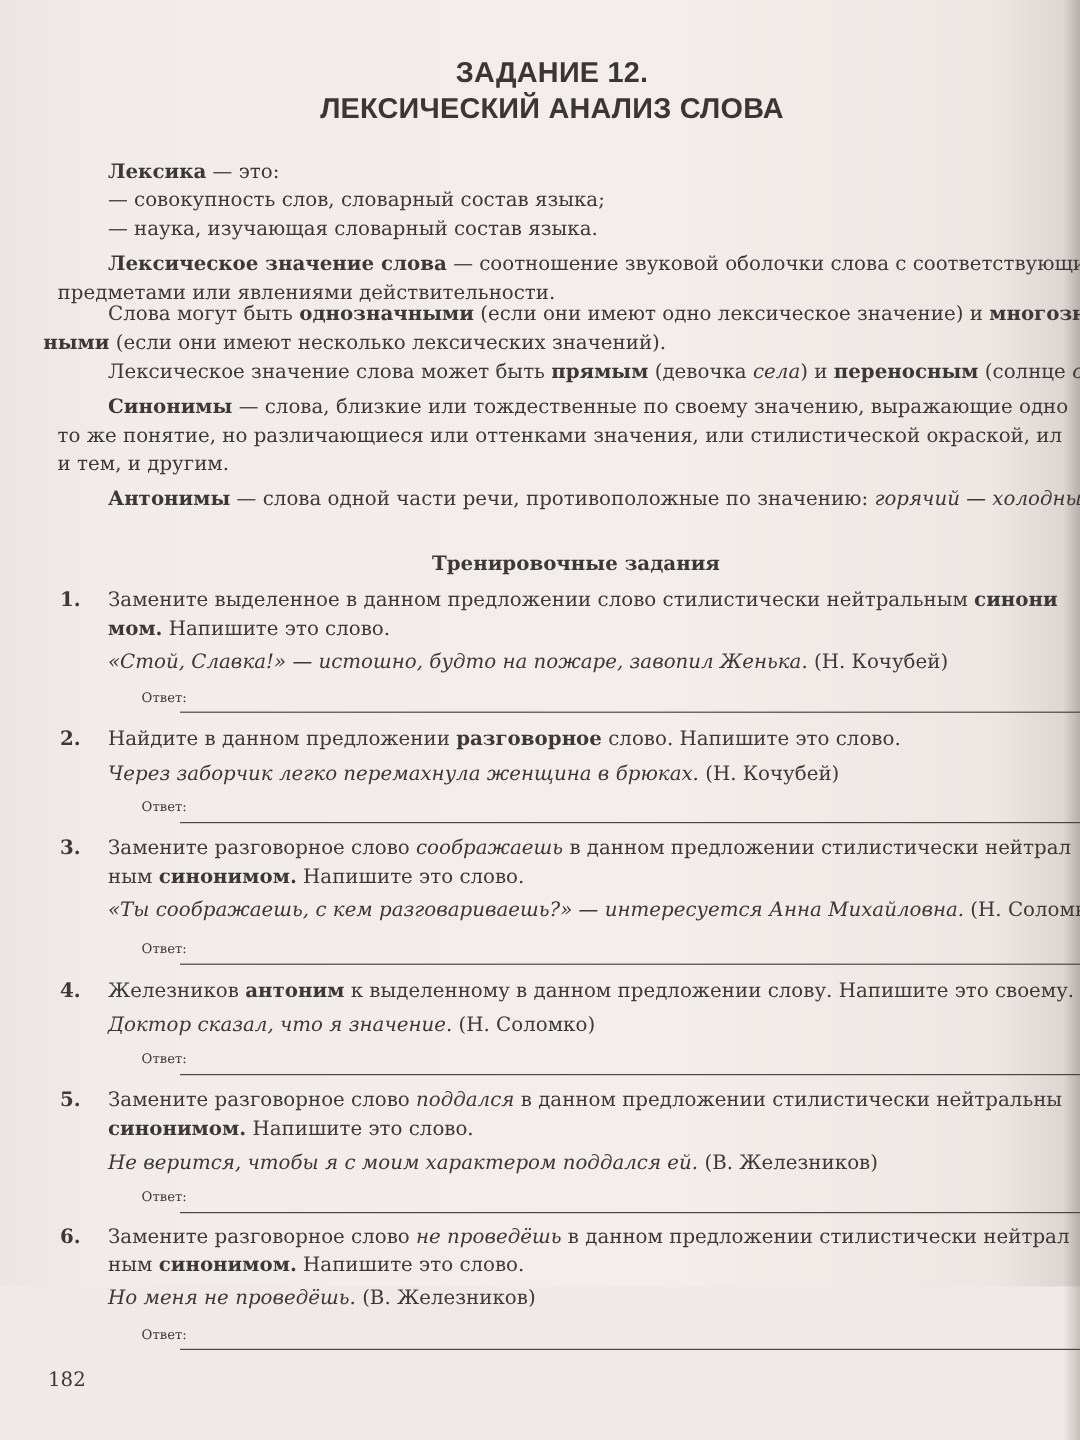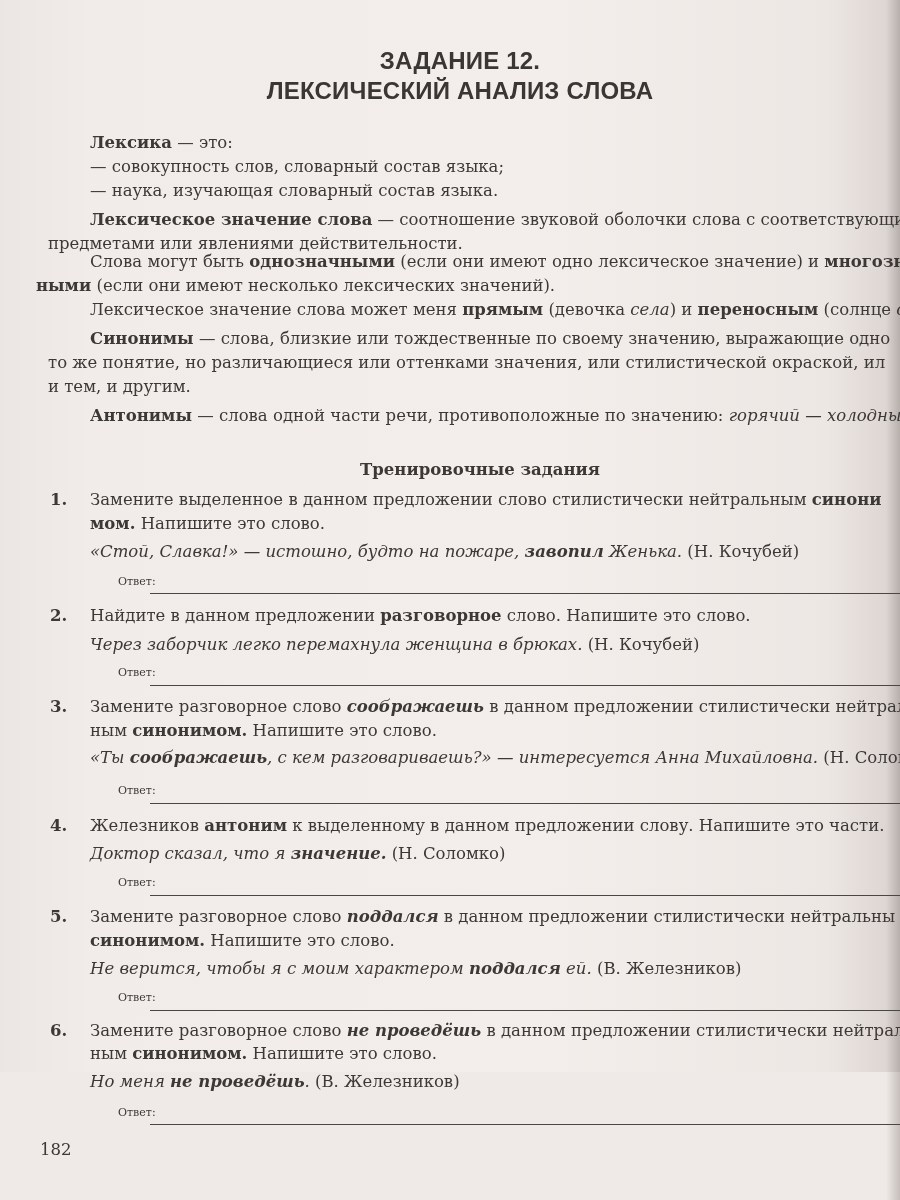--- a/index.html
+++ b/index.html
@@ -21,21 +21,21 @@
     position:absolute; left:0; width:1000px; text-align:center;
     font-family:"Liberation Sans", sans-serif; font-weight:bold;
     color:#3a3634; letter-spacing:0.2px;
   }
   .h1 { top:47px; font-size:24px; left:-40px; }
   .h2 { top:77px; font-size:24px; left:-40px; }
 
   .line { position:absolute; white-space:nowrap; font-size:16.5px; line-height:20px; }
   .b { font-weight:bold; }
   .i { font-style:italic; }
-  .bi { font-weight:bold; font-style:italic; }
+  .bi { font-weight:normal; font-style:italic; }
   .center-title { position:absolute; left:0; width:960px; text-align:center; top:460px; font-size:16.5px; font-weight:bold; }
   .num { position:absolute; font-weight:bold; font-size:16.5px; }
   .answer-label { position:absolute; font-size:11px; }
   .answer-line { position:absolute; height:0; border-top:1.4px solid #4a4644; }
   .page-num { position:absolute; left:40px; top:1140px; font-size:16.5px; }
 </style>
 </head>
 <body>
 
 <div class="page">
@@ -56,21 +56,21 @@
   <div class="line" style="left:48px;top:234px;">предметами или явлениями действительности.</div>
 
   <div class="line" style="left:90px;top:252px;">
     <span>Слова могут быть </span><span class="b">однозначными</span><span> (если они имеют одно лексическое значение) и </span><span class="b">многозна</span>
   </div>
   <div class="line" style="left:36px;top:276px;">
     <span class="b">ными</span><span> (если они имеют несколько лексических значений).</span>
   </div>
 
   <div class="line" style="left:90px;top:300px;">
-    <span>Лексическое значение слова может меня </span><span class="b">прямым</span><span> (девочка </span><span class="i">села</span><span>) и </span><span class="b">переносным</span><span> (солнце </span><span class="i">село</span>
+    <span>Лексическое значение слова может быть </span><span class="b">прямым</span><span> (девочка </span><span class="i">села</span><span>) и </span><span class="b">переносным</span><span> (солнце </span><span class="i">село</span>
   </div>
 
   <div class="line" style="left:90px;top:329px;">
     <span class="b">Синонимы</span><span> — слова, близкие или тождественные по своему значению, выражающие одно</span>
   </div>
   <div class="line" style="left:48px;top:353px;">то же понятие, но различающиеся или оттенками значения, или стилистической окраской, ил</div>
   <div class="line" style="left:48px;top:377px;">и тем, и другим.</div>
 
   <div class="line" style="left:90px;top:406px;">
     <span class="b">Антонимы</span><span> — слова одной части речи, противоположные по значению: </span><span class="i">горячий — холодны</span>
@@ -109,21 +109,21 @@
     <span>ным </span><span class="b">синонимом.</span><span> Напишите это слово.</span>
   </div>
   <div class="line i" style="left:90px;top:748px;">
     <span>«Ты </span><span class="bi">соображаешь</span><span>, с кем разговариваешь?» — интересуется Анна Михайловна. </span><span style="font-style:normal">(Н. Соломко</span>
   </div>
   <div class="answer-label" style="left:118px;top:784px;">Ответ:</div>
   <div class="answer-line" style="left:150px;top:803px;width:750px;"></div>
 
   <div class="num" style="left:50px;top:816px;">4.</div>
   <div class="line" style="left:90px;top:816px;">
-    <span>Железников </span><span class="b">антоним</span><span> к выделенному в данном предложении слову. Напишите это части.</span>
+    <span>Железников </span><span class="b">антоним</span><span> к выделенному в данном предложении слову. Напишите это своему.</span>
   </div>
   <div class="line i" style="left:90px;top:844px;">
     <span>Доктор сказал, что я </span><span class="bi">значение.</span><span style="font-style:normal"> (Н. Соломко)</span>
   </div>
   <div class="answer-label" style="left:118px;top:876px;">Ответ:</div>
   <div class="answer-line" style="left:150px;top:895px;width:750px;"></div>
 
   <div class="num" style="left:50px;top:907px;">5.</div>
   <div class="line" style="left:90px;top:907px;">
     <span>Замените разговорное слово </span><span class="bi">поддался</span><span> в данном предложении стилистически нейтральны</span>

